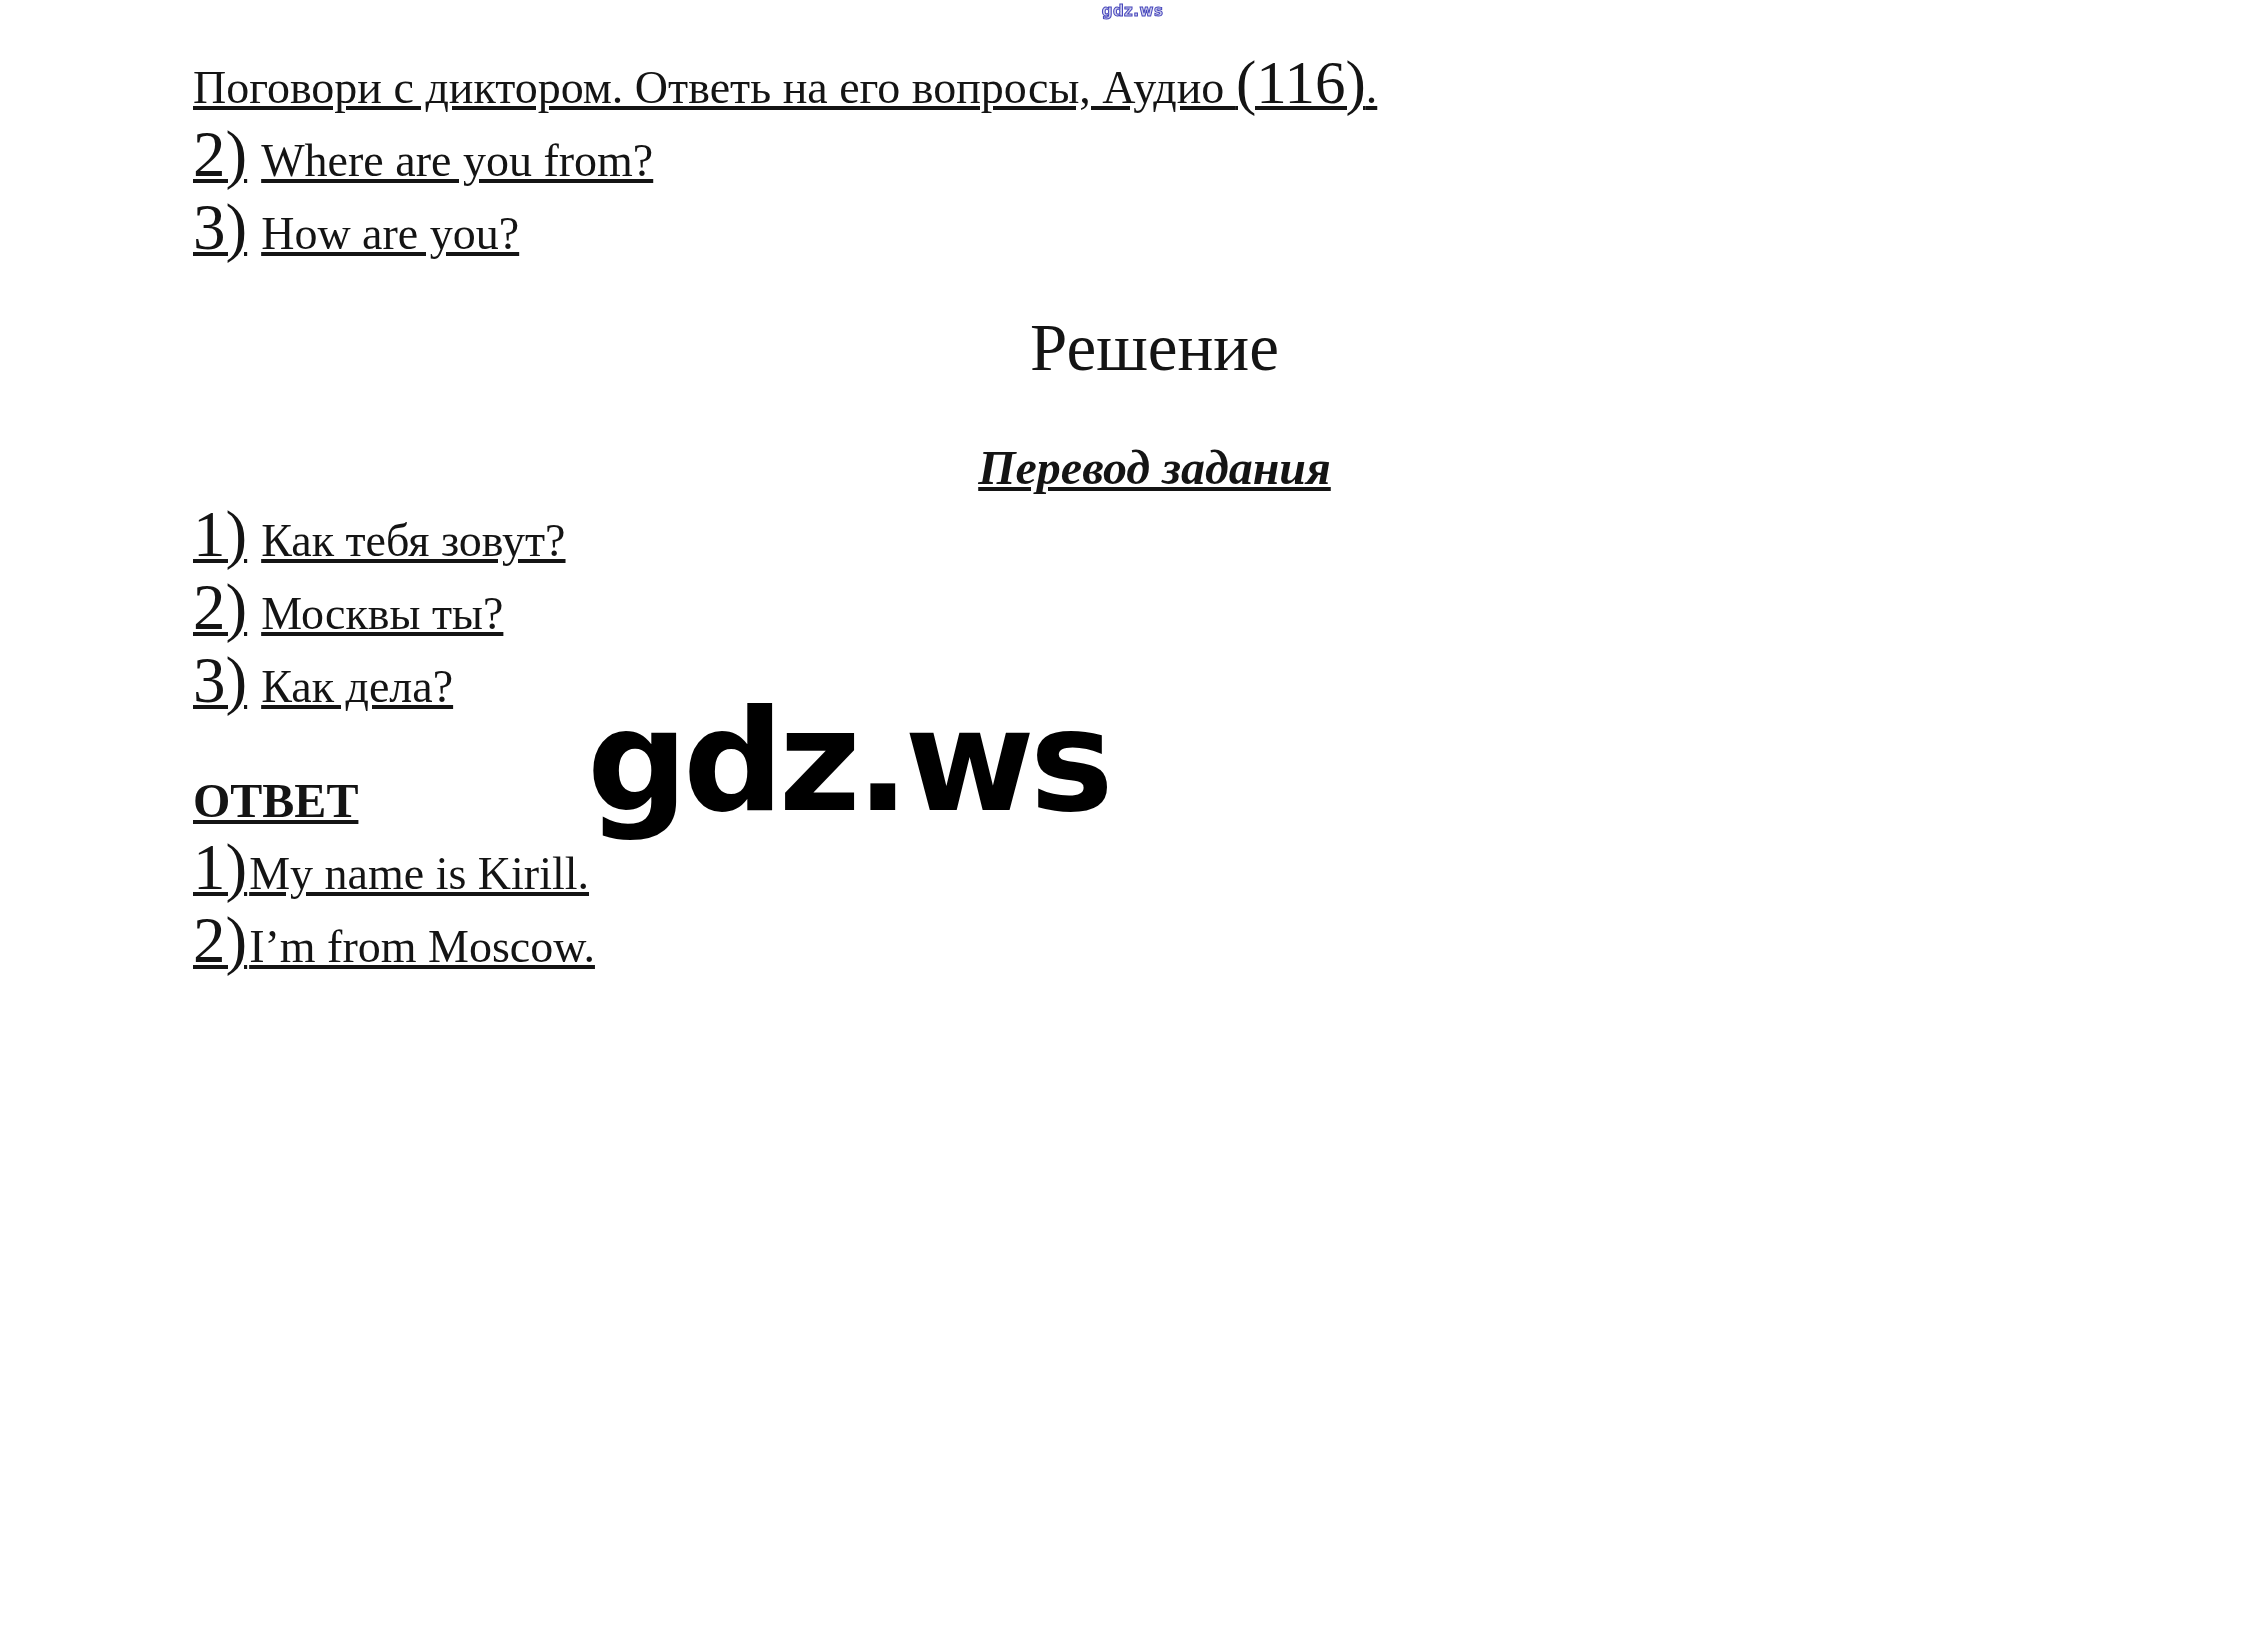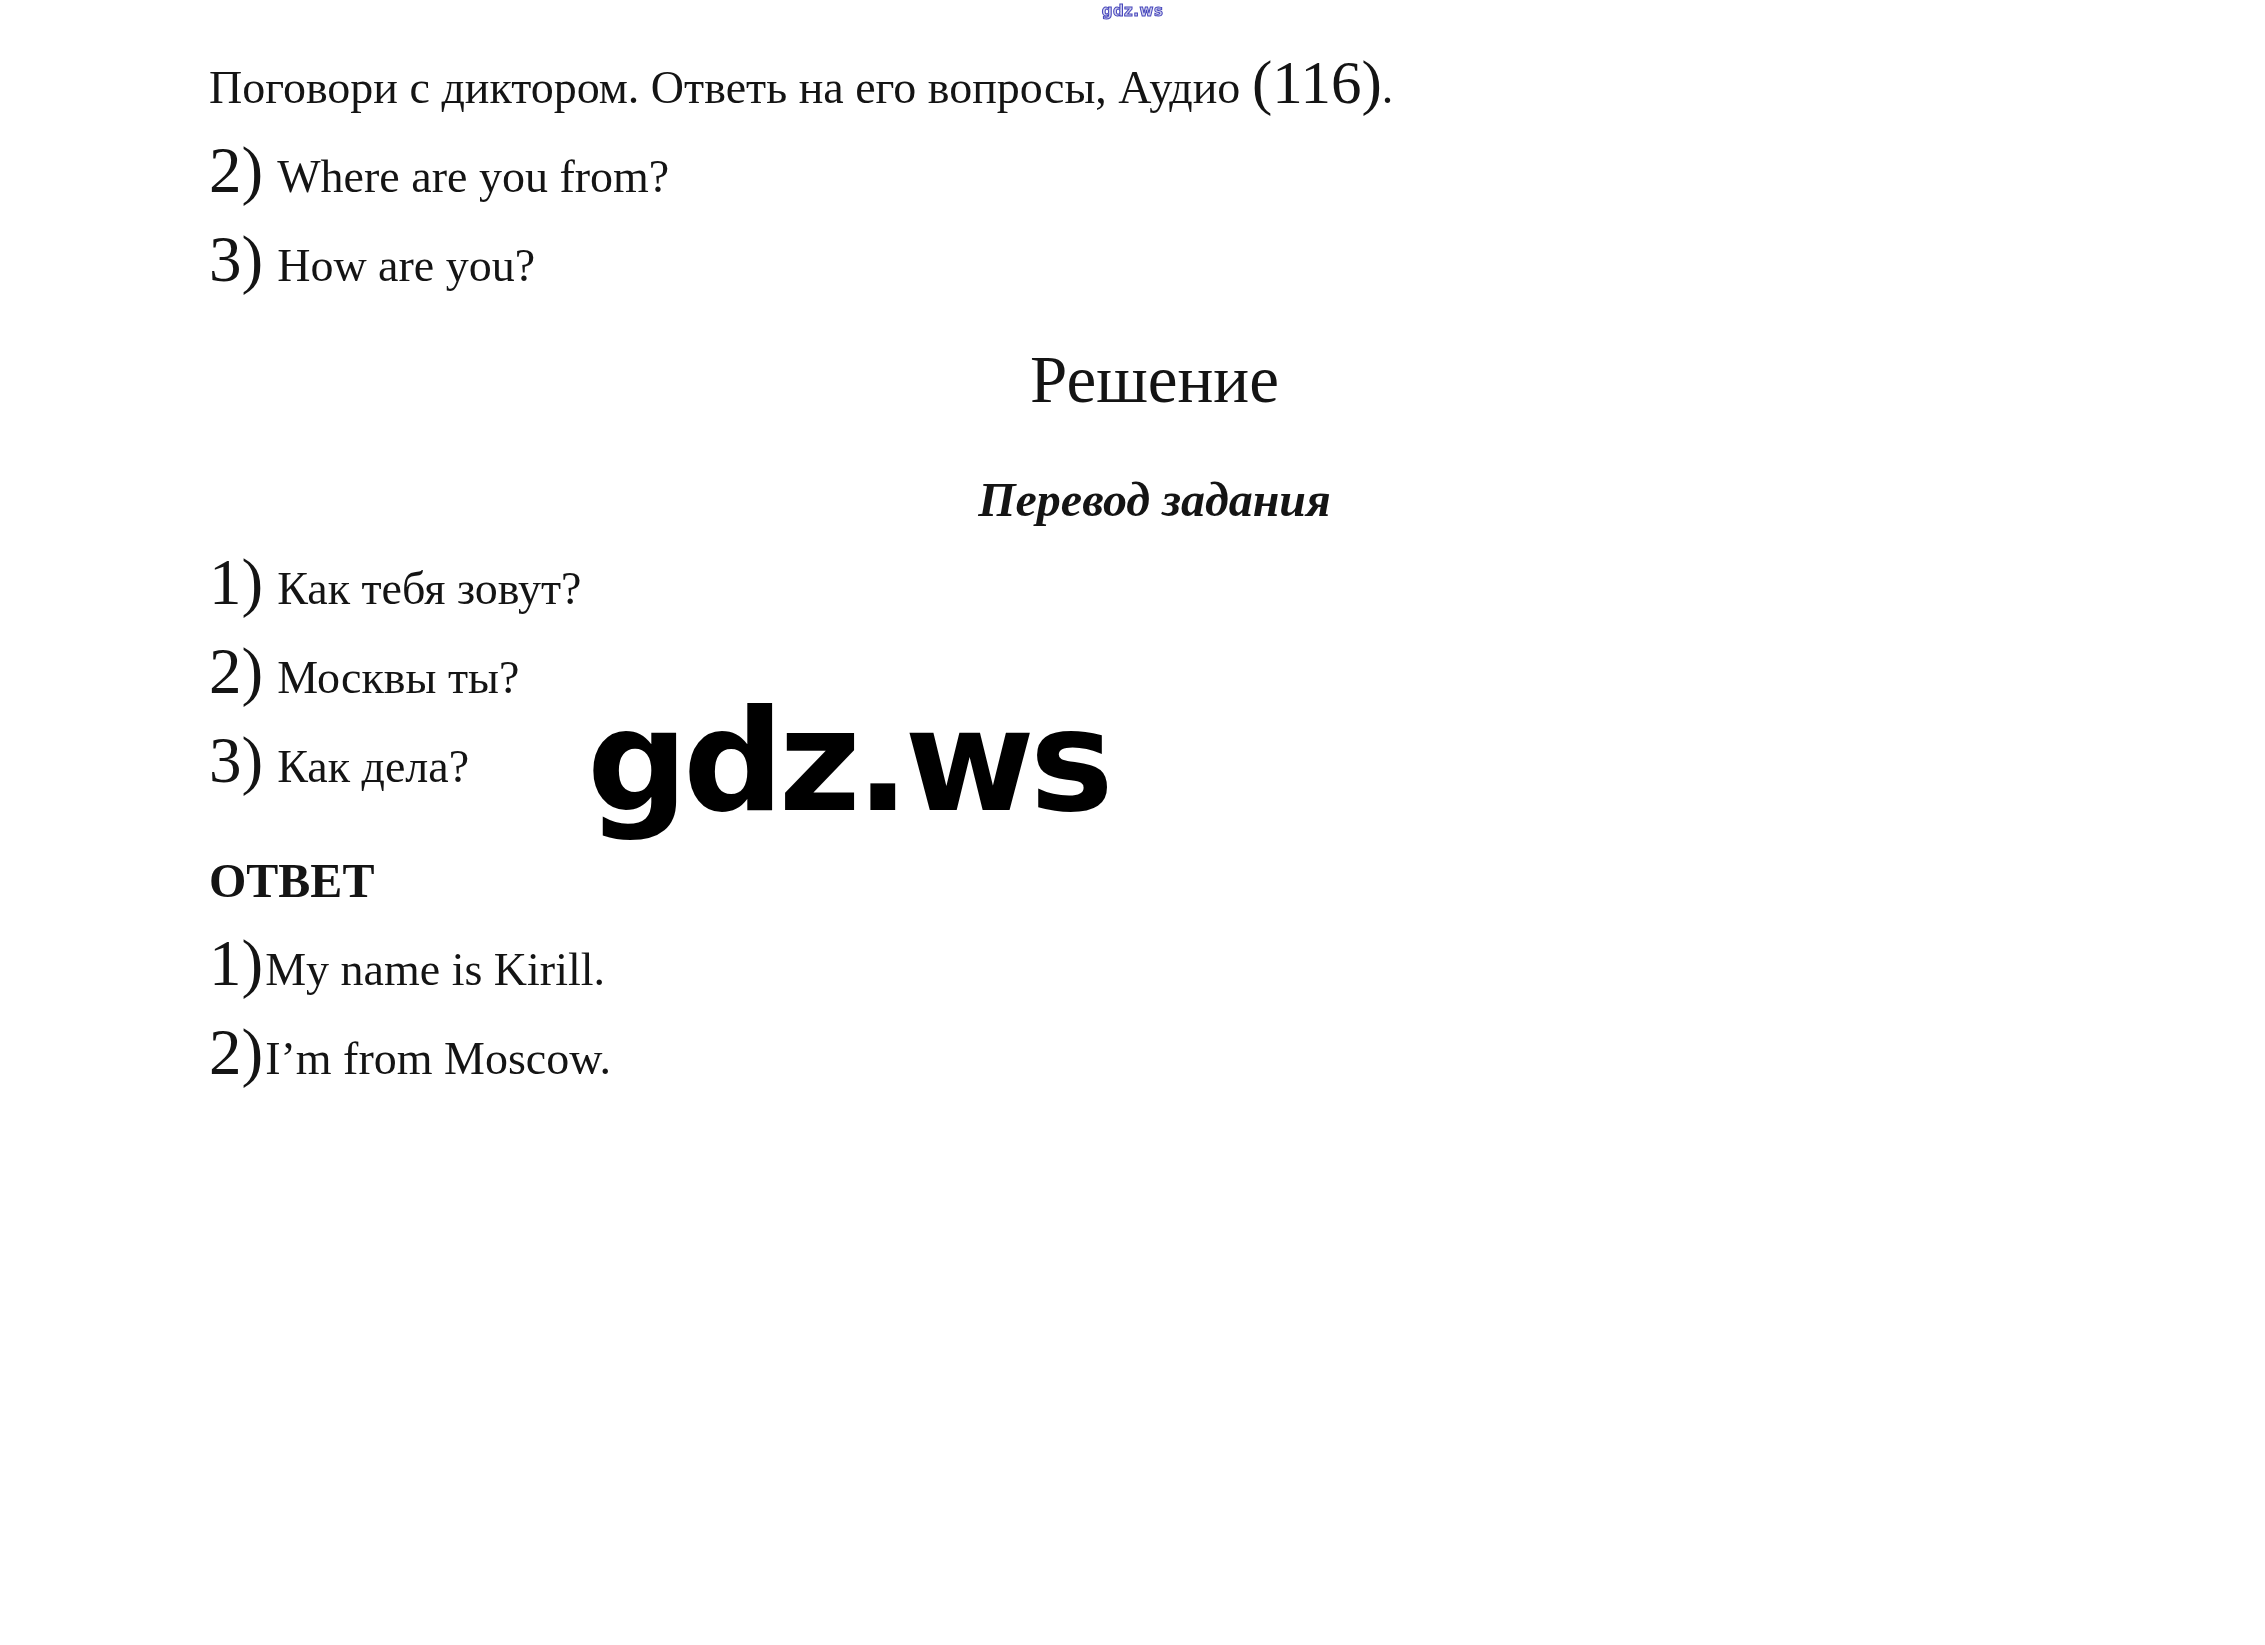--- a/index.html
+++ b/index.html
@@ -52,21 +52,22 @@
     font-weight: 400;
     line-height: 1.1;
     white-space: nowrap;
   }
   .task {
     margin-top: 50px;
     font-size: 46px;
     line-height: 66px;
   }
   .task p, .section p {
-    margin: 16px;
+    margin: 0;
+    text-decoration: underline;
   }
   .item .num {
     font-size: 65px;
     margin-right: 14px;
   }
   .audio-ref {
     font-size: 61px;
   }
   .solution-heading {
     margin: 40px 0 0 0;

